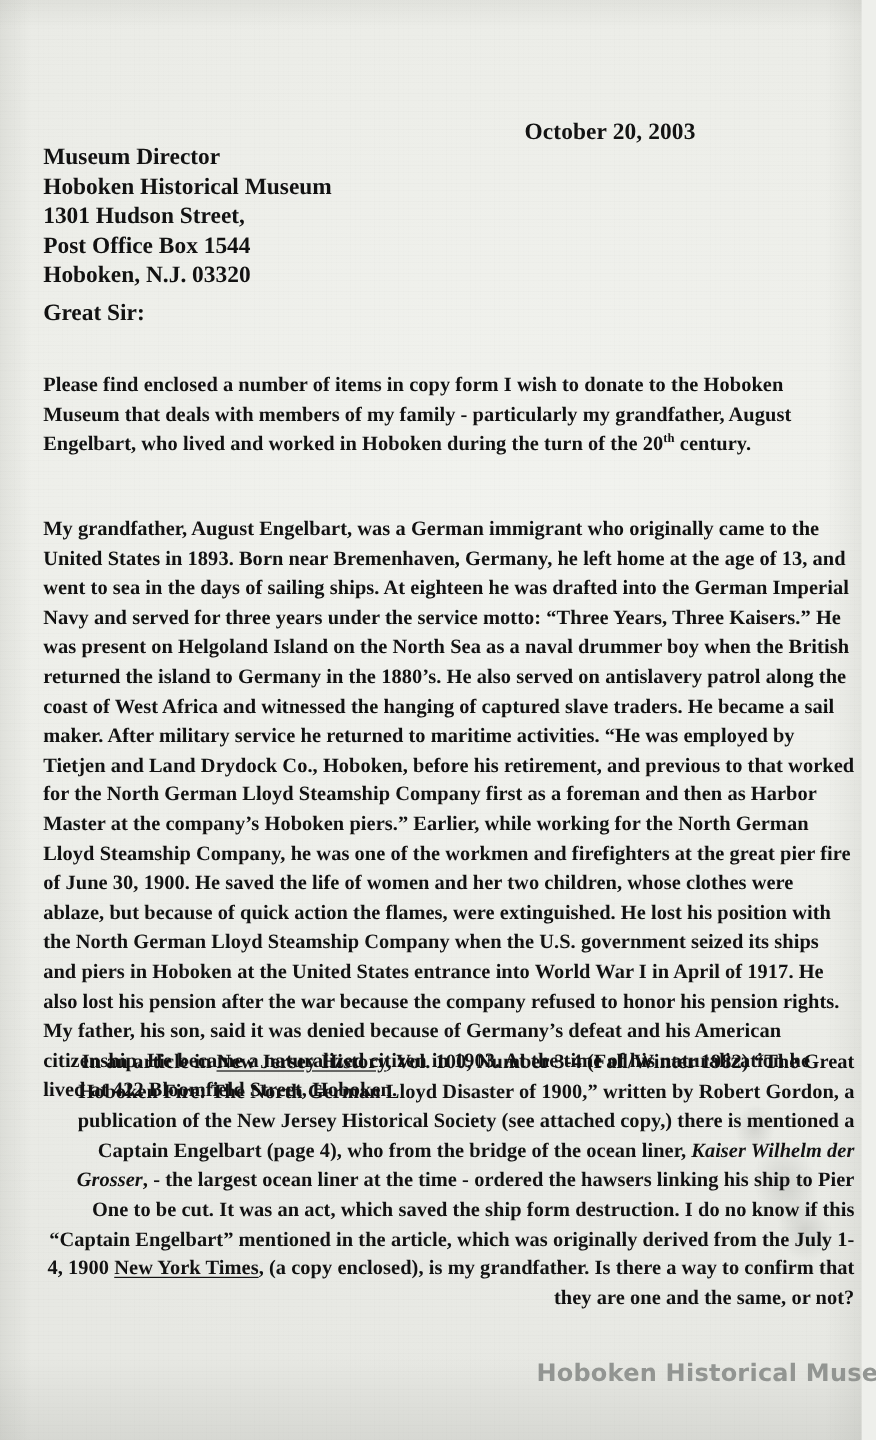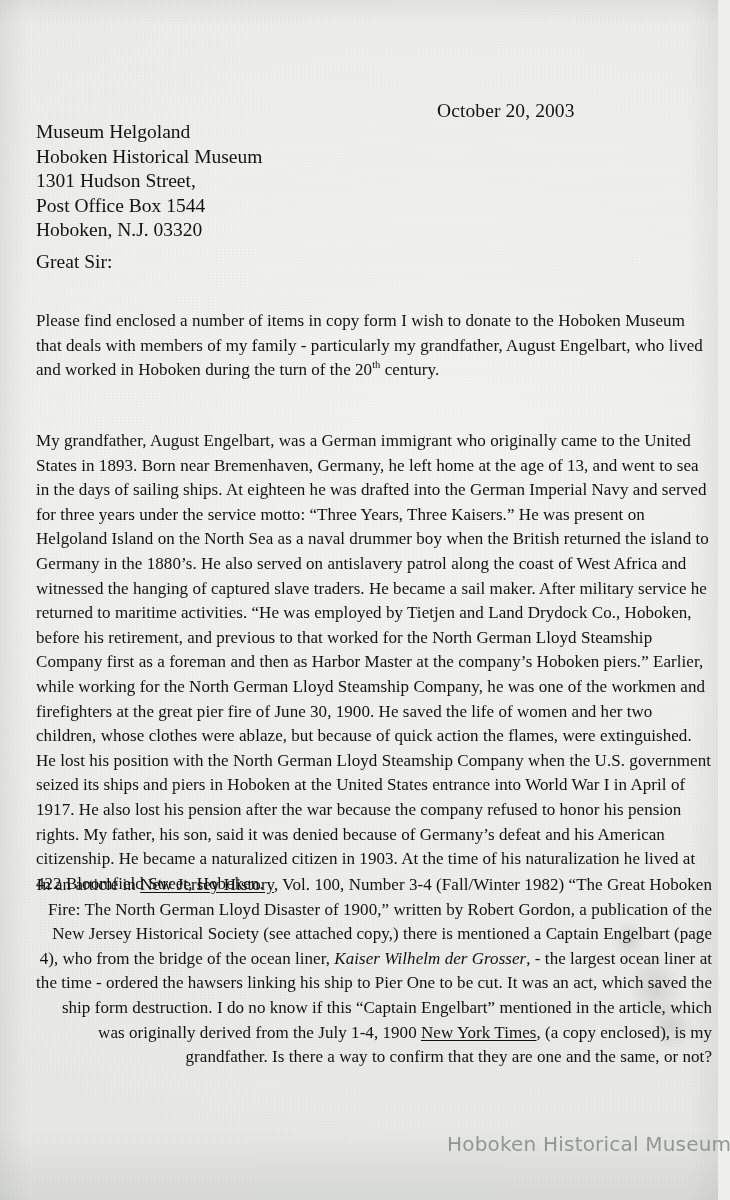--- a/index.html
+++ b/index.html
@@ -15,20 +15,21 @@
   }
 
   
   .page {
     position: relative;
     width: 718px;
     height: 1200px;
     box-sizing: border-box;
     background:
       radial-gradient(ellipse 900px 700px at 62% 38%, #f2f3ef 0%, #edeee9 55%, #e7e8e3 100%);
+    font-weight: bold;
   }
   
   .page::before {
     content: "";
     position: absolute;
     inset: 0;
     pointer-events: none;
     background-image:
       repeating-linear-gradient(0deg, rgba(0,0,0,0.014) 0px, rgba(0,0,0,0) 1px, rgba(0,0,0,0) 3px),
       repeating-linear-gradient(90deg, rgba(0,0,0,0.010) 0px, rgba(0,0,0,0) 1px, rgba(0,0,0,0) 4px);
@@ -137,21 +138,21 @@
 
   <div class="smudge smudge-c"></div>
   <div class="smudge smudge-a"></div>
   <div class="smudge smudge-b"></div>
 
   <div class="content">
 
     <div class="letter-date">October 20, 2003</div>
 
     <div class="address-block">
-      <div class="address-line">Museum Helgoland</div>
+      <div class="address-line">Museum Director</div>
       <div class="address-line">Hoboken Historical Museum</div>
       <div class="address-line">1301 Hudson Street,</div>
       <div class="address-line">Post Office Box 1544</div>
       <div class="address-line">Hoboken, N.J. 03320</div>
     </div>
 
     <div class="salutation">Great Sir:</div>
 
     <p class="para para-1"><span>Please find enclosed a number of items in copy form I wish to donate to the Hoboken Museum that deals with members of my family - particularly my grandfather, August Engelbart, who lived and worked in Hoboken during the turn of the 20</span><sup>th</sup><span> century.</span></p>
 

